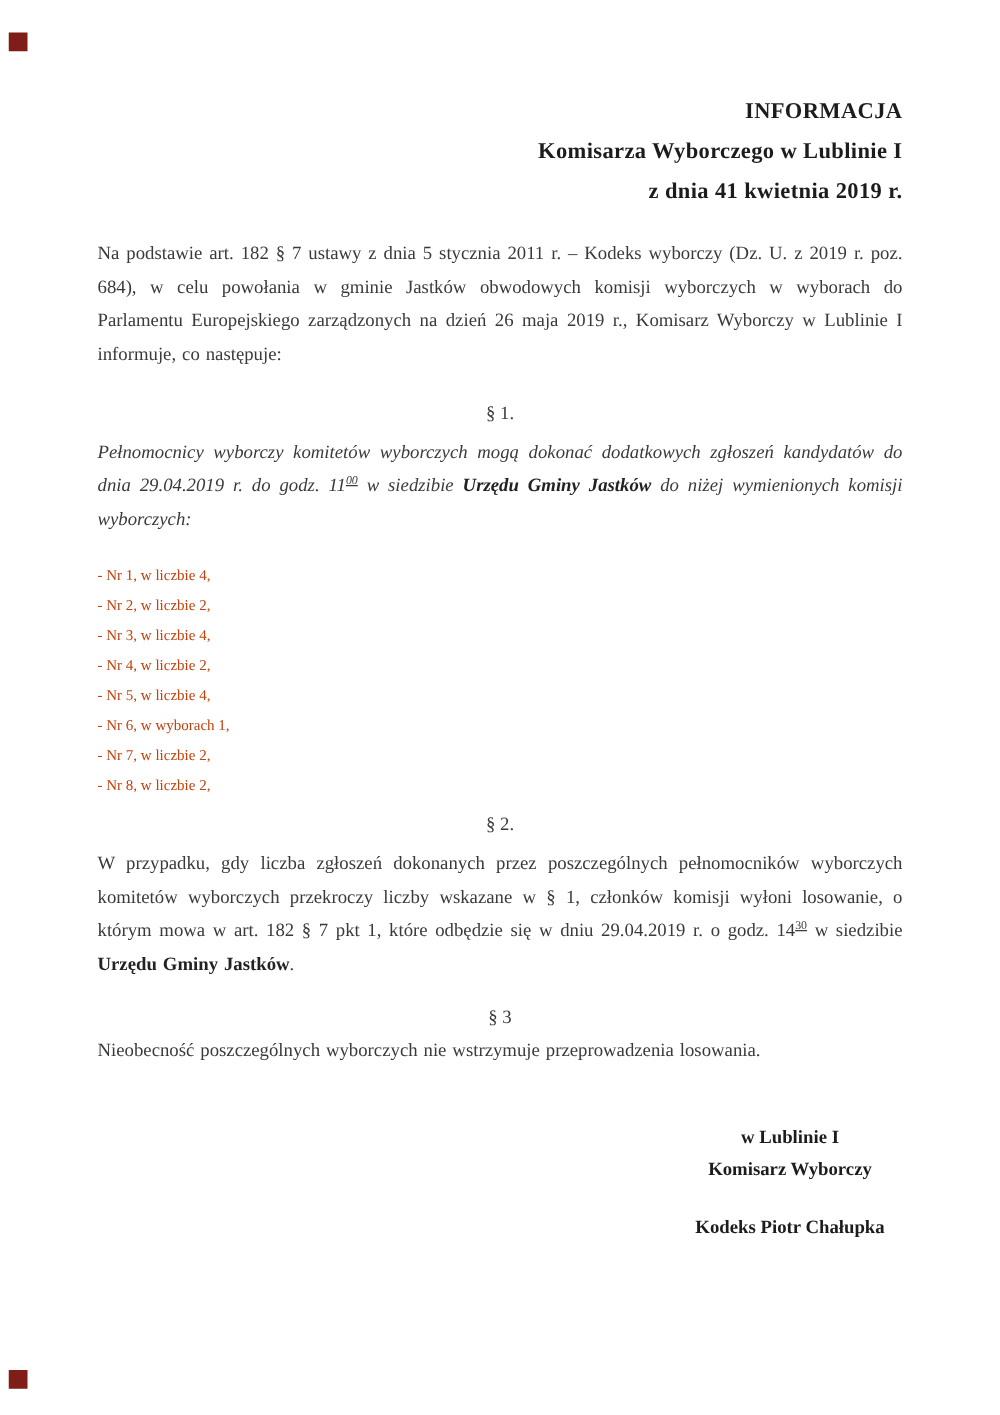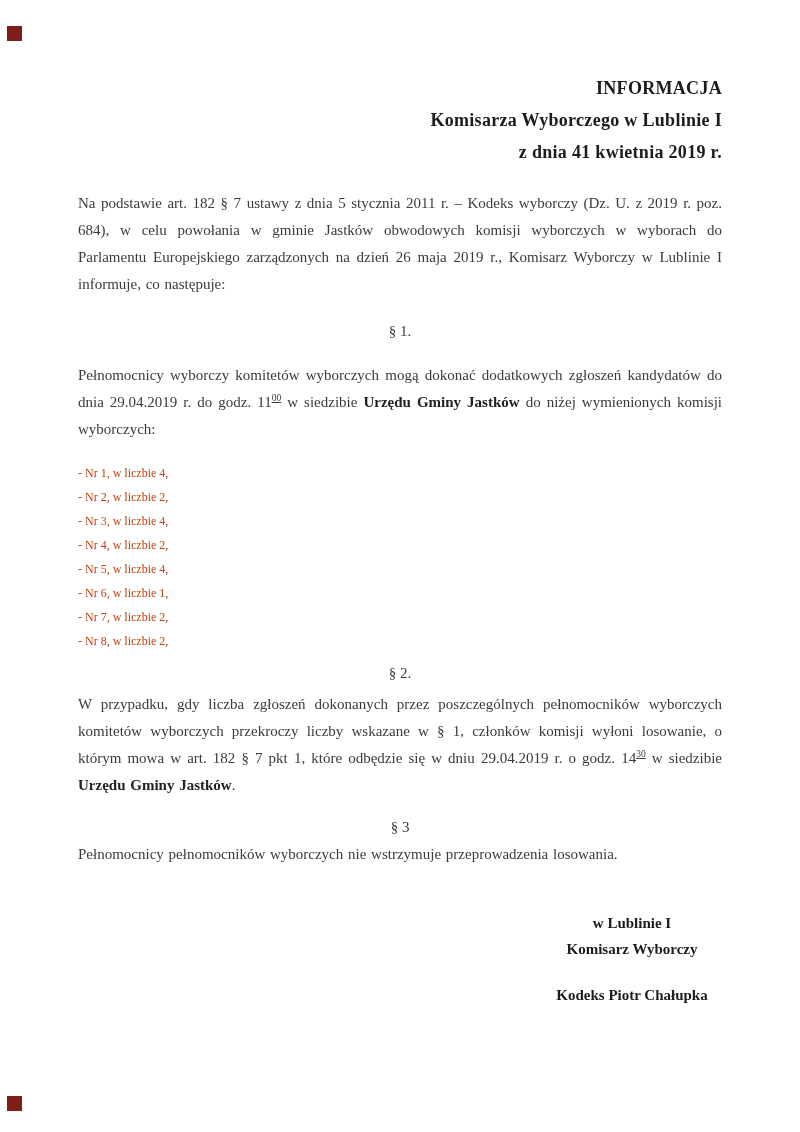--- a/index.html
+++ b/index.html
@@ -48,21 +48,21 @@
   }
   .intro { margin-top: 22px; }
 
   .sec-heading {
     font-size: 15px;
     line-height: 27px;
     text-align: center;
     color: #3a3a3a;
   }
   .sec1-heading { margin-top: 20px; }
-  .sec1-body { margin-top: 17px; }
+  .sec1-body { margin-top: 4px; font-style: italic; }
 
   .commission-list {
     margin-top: 18px;
     font-size: 12px;
     line-height: 24px;
     color: #c2410c;
   }
   .sec2-heading { margin-top: 7px; }
   .sec2-body { margin-top: 4px; }
   .sec3-heading { margin-top: 0; }
@@ -111,32 +111,32 @@
     <div class="sec-heading sec1-heading">§ 1.</div>
 
     <p class="para sec1-body"><span>Pełnomocnicy wyborczy komitetów wyborczych mogą dokonać dodatkowych zgłoszeń kandydatów do dnia 29.04.2019 r. do godz. 11</span><sup class="time-sup">00</sup><span> w siedzibie </span><b class="venue">Urzędu Gminy Jastków</b><span> do niżej wymienionych komisji wyborczych:</span></p>
 
     <div class="commission-list">
       <div>- Nr 1, w liczbie 4,</div>
       <div>- Nr 2, w liczbie 2,</div>
       <div>- Nr 3, w liczbie 4,</div>
       <div>- Nr 4, w liczbie 2,</div>
       <div>- Nr 5, w liczbie 4,</div>
-      <div>- Nr 6, w liczbie 1,</div>
+      <div>- Nr 6, w wyborach 1,</div>
       <div>- Nr 7, w liczbie 2,</div>
       <div>- Nr 8, w liczbie 2,</div>
     </div>
 
     <div class="sec-heading sec2-heading">§ 2.</div>
 
     <p class="para sec2-body"><span>W przypadku, gdy liczba zgłoszeń dokonanych przez poszczególnych pełnomocników wyborczych komitetów wyborczych przekroczy liczby wskazane w § 1, członków komisji wyłoni losowanie, o którym mowa w art. 182 § 7 pkt 1, które odbędzie się w dniu 29.04.2019 r. o godz. 14</span><sup class="time-sup">30</sup><span> w siedzibie </span><b class="venue">Urzędu Gminy Jastków</b><span>.</span></p>
 
     <div class="sec-heading sec3-heading">§ 3</div>
 
-    <p class="para sec3-body">Pełnomocnicy pełnomocników wyborczych nie wstrzymuje przeprowadzenia losowania.</p>
+    <p class="para sec3-body">Nieobecność poszczególnych wyborczych nie wstrzymuje przeprowadzenia losowania.</p>
 
     <div class="signature">
       <div>w Lublinie I</div>
       <div>Komisarz Wyborczy</div>
       <div class="name">Kodeks Piotr Chałupka</div>
     </div>
 
   </div>
 </div>
 

